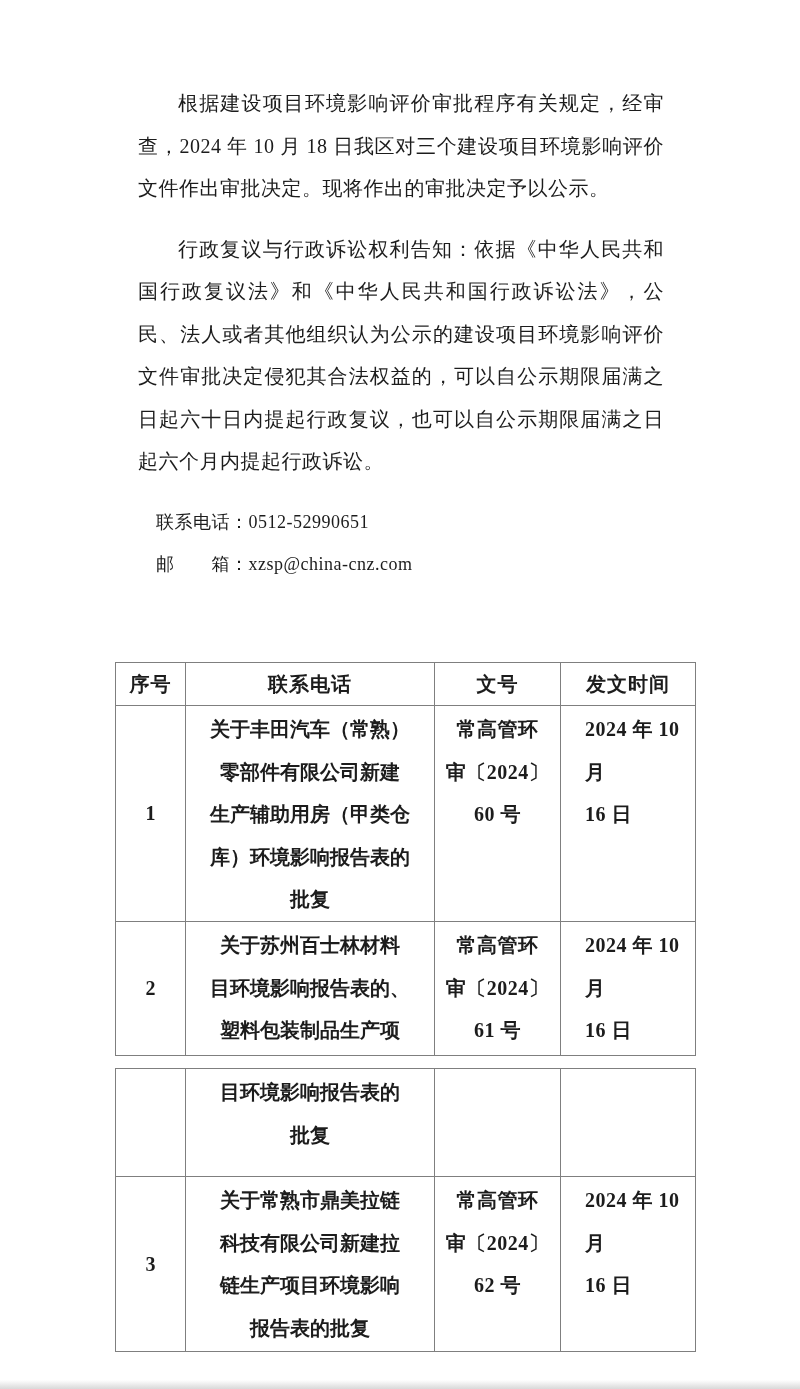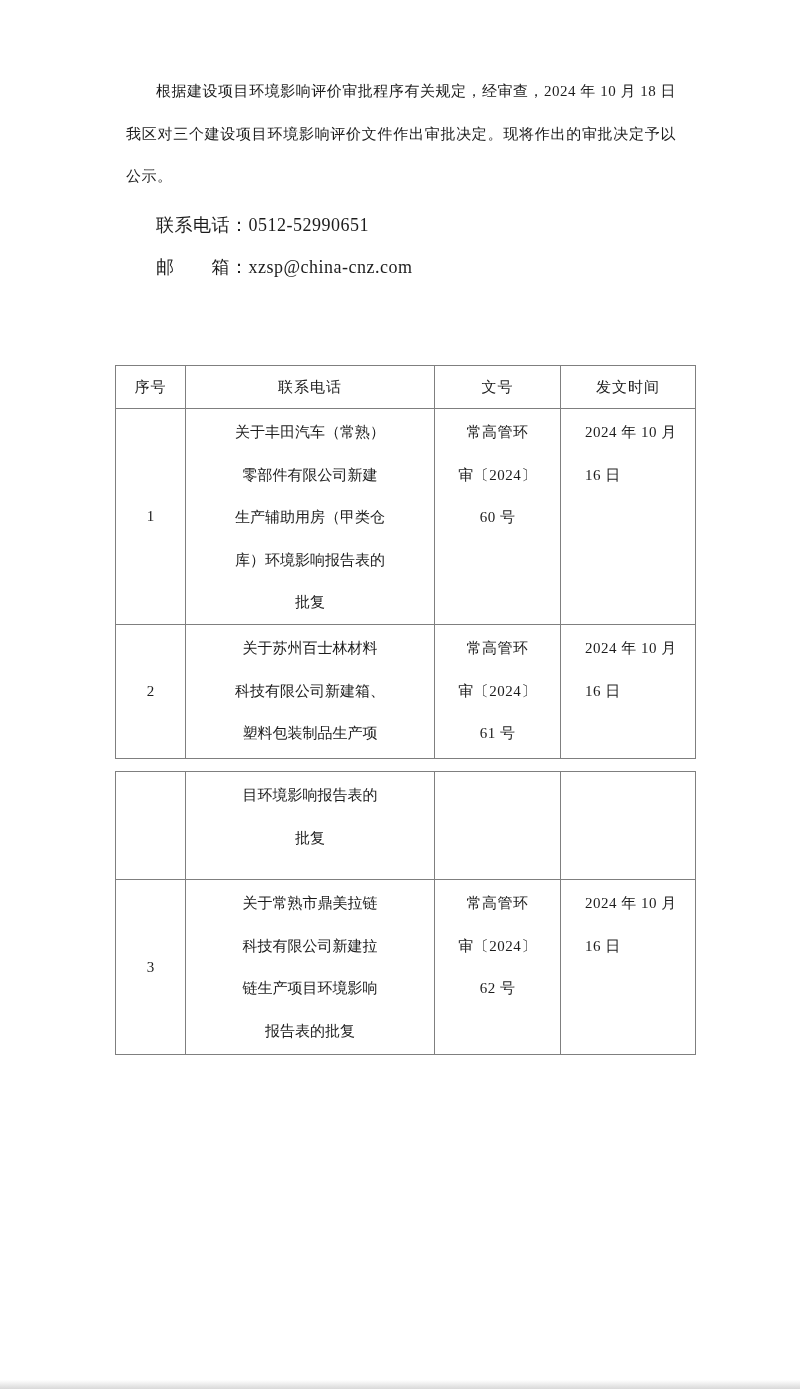--- a/index.html
+++ b/index.html
@@ -13,26 +13,26 @@
     position: relative;
     overflow: hidden;
   }
   .content {
     position: absolute;
     top: 0; left: 0;
     width: 800px;
     padding: 64px 118px 0 120px;
   }
   .para {
-    font-size: 15px;
+    font-size: 20px;
     line-height: 42.5px;
     letter-spacing: 0.5px;
     text-align: justify;
     text-indent: 2em;
-    margin: 6px;
+    margin: 18px;
   }
   .contact {
     font-size: 18px;
     line-height: 42.5px;
     letter-spacing: 0.5px;
     text-indent: 2em;
     margin: 0;
     white-space: pre;
   }
   .tables {
@@ -41,22 +41,22 @@
   }
   table.doc-table {
     border-collapse: collapse;
     table-layout: fixed;
     width: 580px;
   }
   table.seg2 { margin-top: 12px; }
   .doc-table th, .doc-table td {
     border: 1px solid #7f7f7f;
     padding: 0;
-    font-size: 15px;
-    font-weight: normal;
+    font-size: 20px;
+    font-weight: bold;
     line-height: 42.5px;
   }
   .doc-table th {
     text-align: center;
     vertical-align: middle;
     height: 41px;
     letter-spacing: 1px;
   }
   td.no   { text-align: center; vertical-align: middle; }
   td.name { text-align: center; vertical-align: top; white-space: pre-line; padding-top: 2px; }
@@ -72,20 +72,21 @@
     width: 100%; height: 9px;
     background: linear-gradient(to bottom, #ffffff, #d8d8d8);
   }
 </style>
 </head>
 <body>
 
 <div class="content">
 
   <p class="para">根据建设项目环境影响评价审批程序有关规定，经审查，2024 年 10 月 18 日我区对三个建设项目环境影响评价文件作出审批决定。现将作出的审批决定予以公示。</p>
+  <p class="para">行政复议与行政诉讼权利告知：依据《中华人民共和国行政复议法》和《中华人民共和国行政诉讼法》，公民、法人或者其他组织认为公示的建设项目环境影响评价文件审批决定侵犯其合法权益的，可以自公示期限届满之日起六十日内提起行政复议，也可以自公示期限届满之日起六个月内提起行政诉讼。</p>
   <p class="contact">联系电话：0512-52990651</p>
   <p class="contact">邮　　箱：xzsp@china-cnz.com</p>
 
   <div class="tables">
 
     <table class="doc-table seg1">
       <colgroup>
         <col style="width:70px">
           <col style="width:249px">
           <col style="width:126px">
@@ -107,21 +108,21 @@
 批复</td>
         <td class="docno">常高管环
 审〔2024〕
 60 号</td>
         <td class="date">2024 年 10 月
 16 日</td>
       </tr>
       <tr class="r2a">
         <td class="no">2</td>
         <td class="name">关于苏州百士林材料
-科技有限公司新建箱、
+目环境影响报告表的、
 塑料包装制品生产项</td>
         <td class="docno">常高管环
 审〔2024〕
 61 号</td>
         <td class="date">2024 年 10 月
 16 日</td>
       </tr>
     </tbody>
       </table>
 

